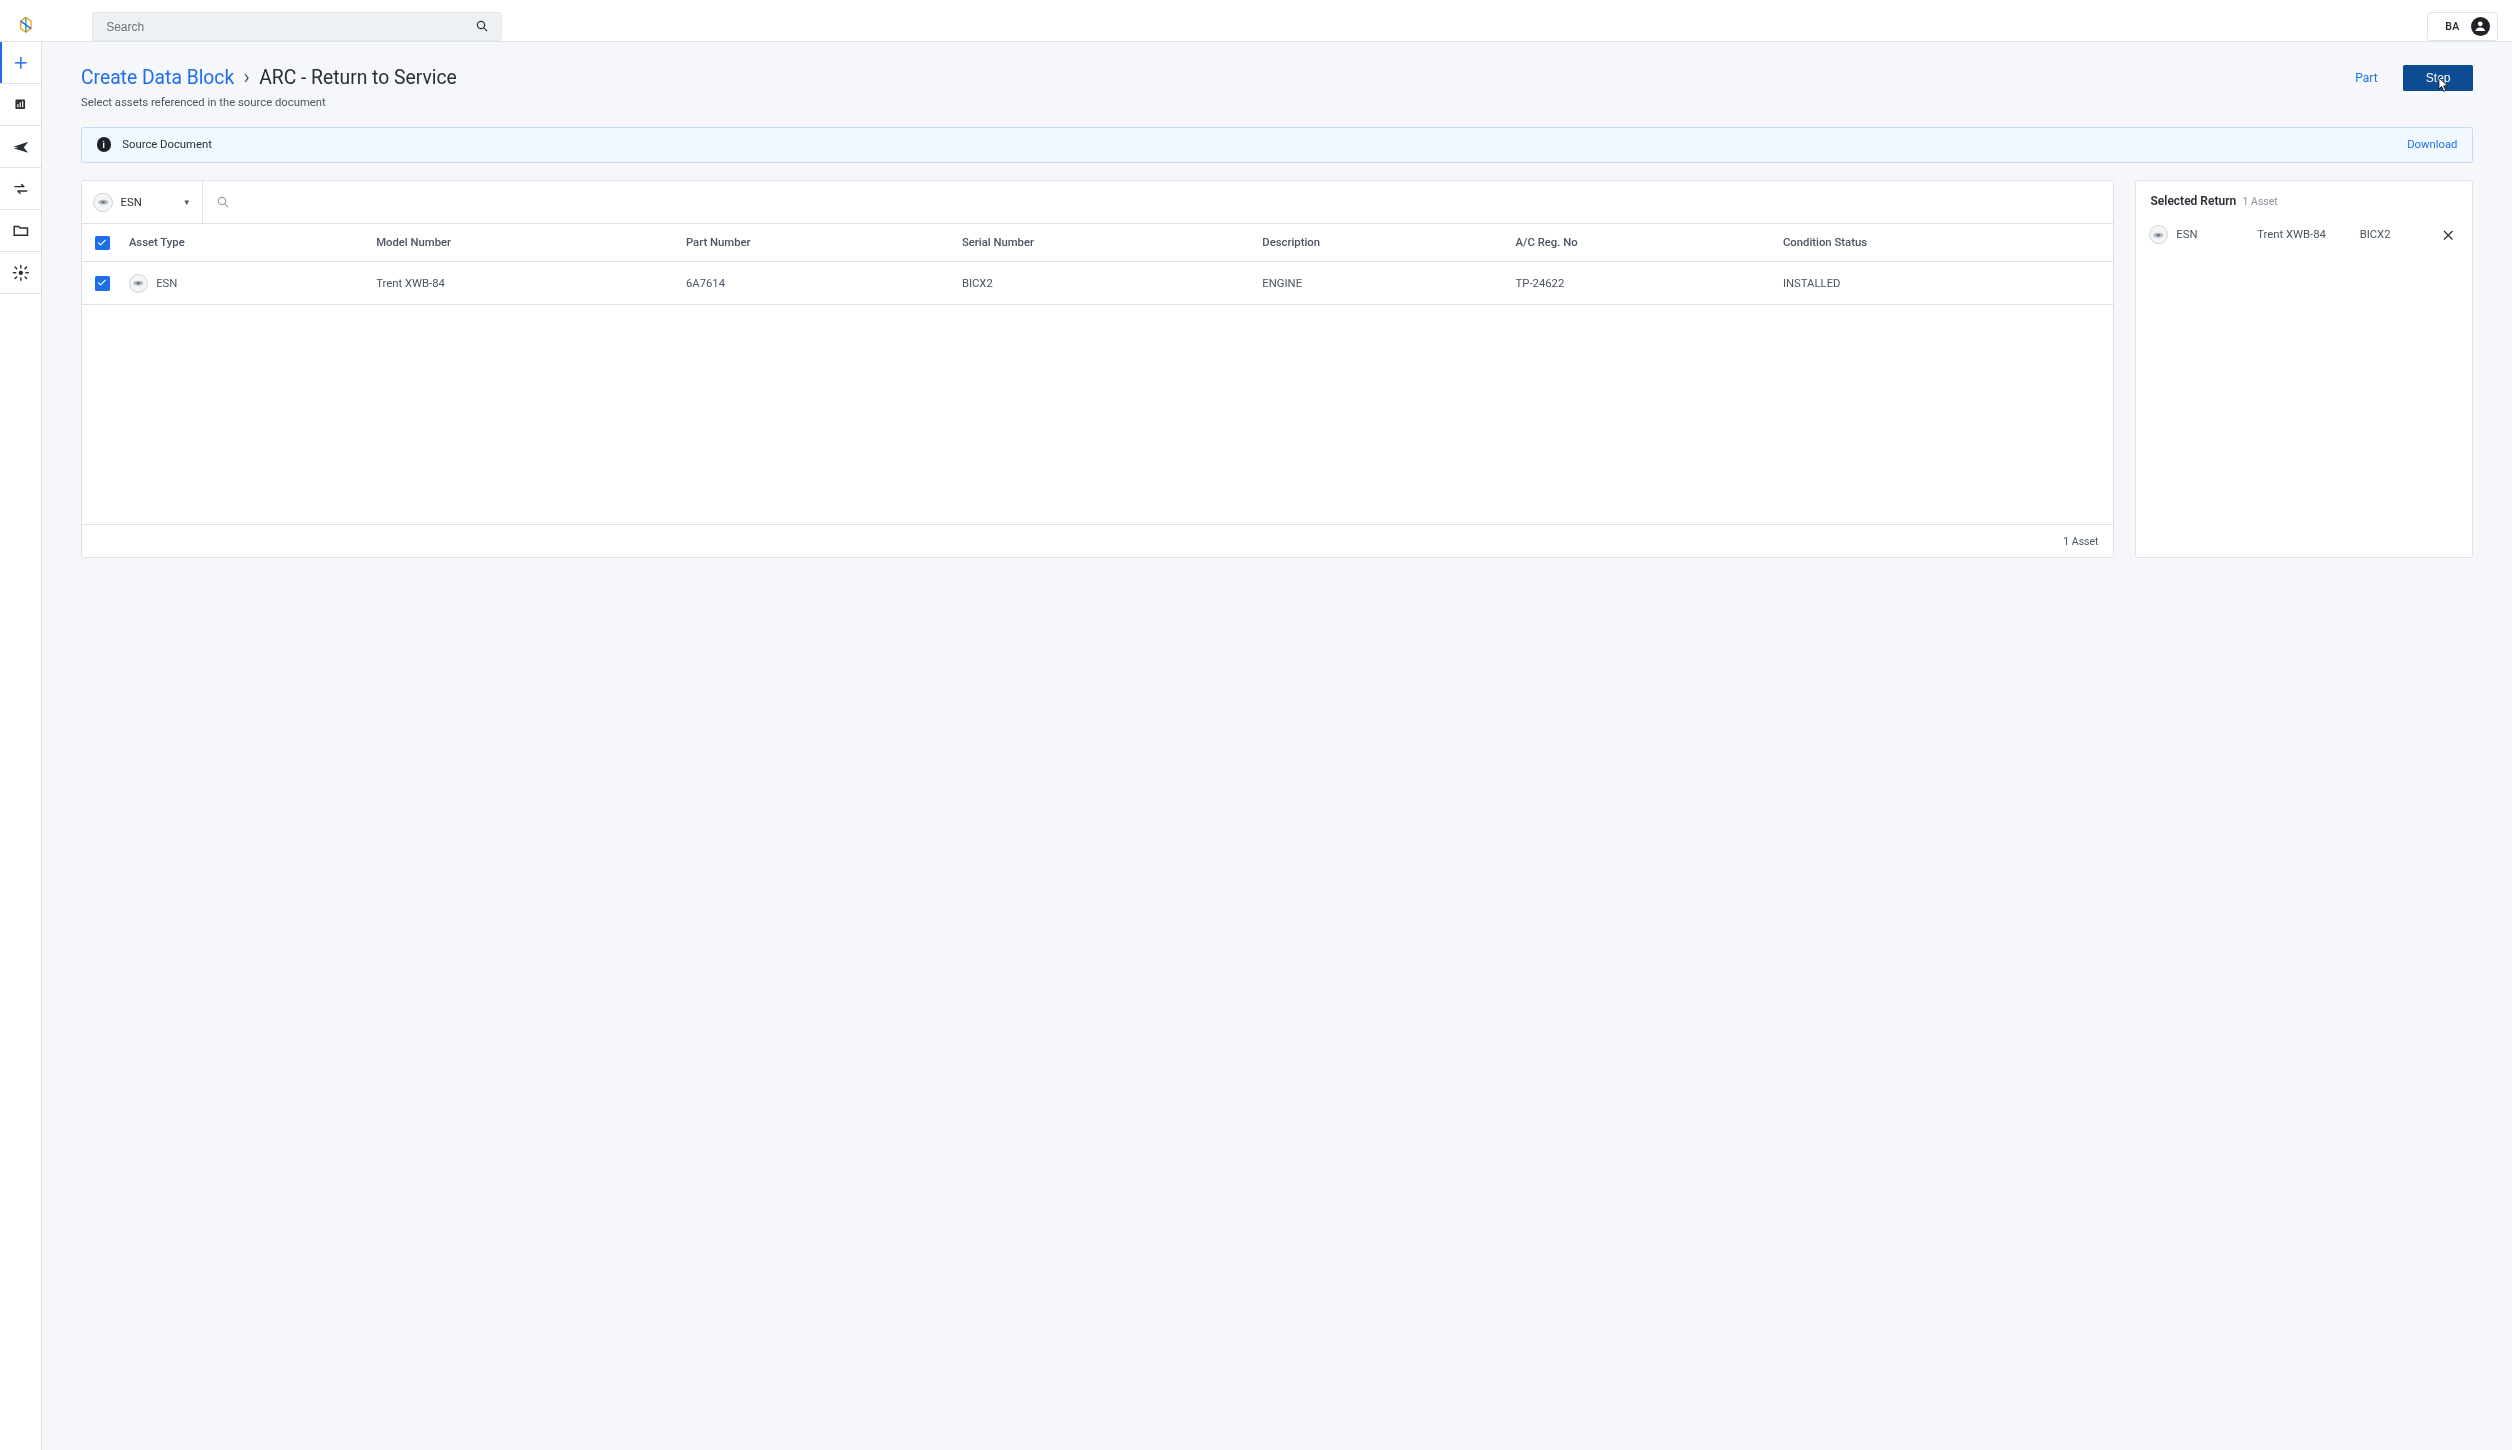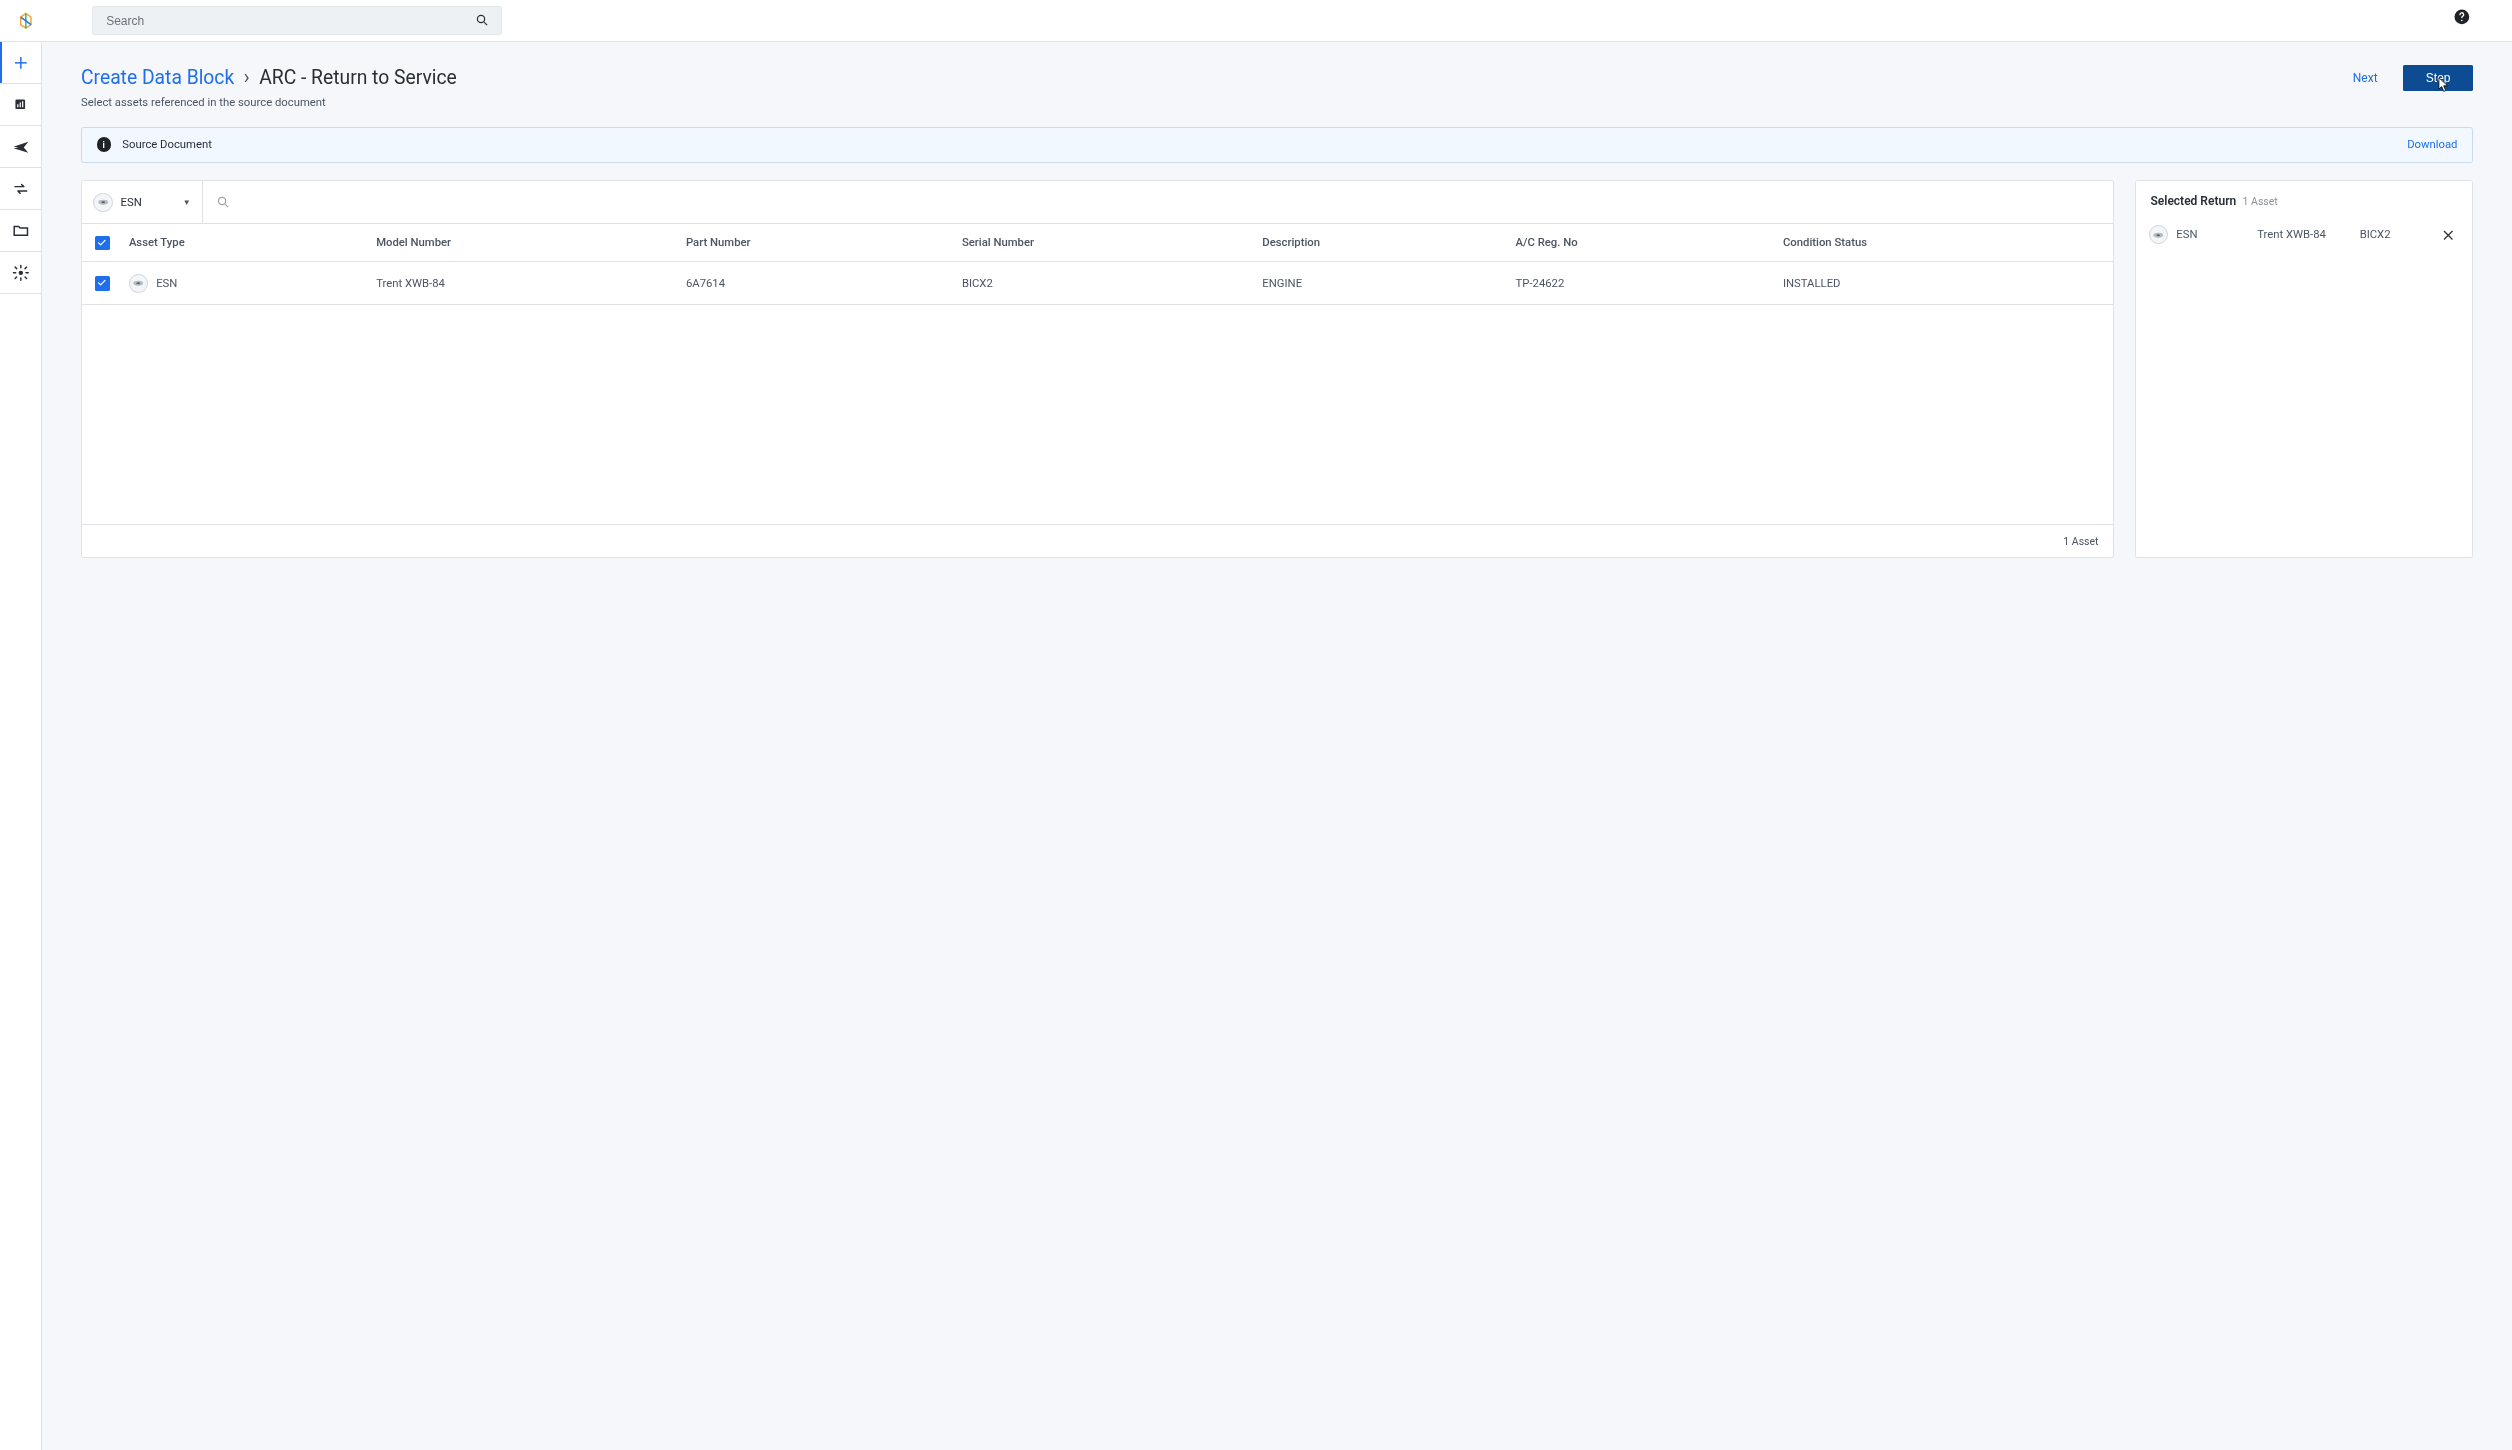--- a/index.html
+++ b/index.html
@@ -22,21 +22,21 @@
     font-size: 11.3px;
     color: var(--ink);
     background: #ffffff;
   }
 
   
   .topbar {
     height: 42px;
     border-bottom: 0.8px solid var(--border);
     display: flex;
-    align-items: center;
+    align-items: flex-end;
     padding: 0 14.5px 0 4.8px;
     gap: 19.3px;
   }
   .logo {
     width: 32px; height: 32px;
     display:flex; align-items:center; justify-content:center;
     margin-left: 4.8px;
   }
   .logo svg { width: 17.7px; height: 17.7px; }
   .searchbox {
@@ -289,21 +289,21 @@
   </div>
 
   <div class="main">
     <div class="page-head">
       <div class="crumbline">
         <span class="link">Create Data Block</span>
         <span class="sep">›</span>
         <span>ARC - Return to Service</span>
       </div>
       <div class="head-actions">
-        <span class="link-btn">Next</span>
+        <span class="link-btn">Part</span>
         <button class="primary-btn">
           <span>Step</span>
           <svg class="cursor" width="13" height="16" viewBox="0 0 16 20">
             <path d="M1 1 L1 15 L4.5 12 L7 18 L9.5 17 L7 11 L12 11 Z" fill="#fff" stroke="#000" stroke-width="1"></path>
           </svg>
         </button>
       </div>
     </div>
 
     <div class="step-sub">Select assets referenced in the source document</div>

